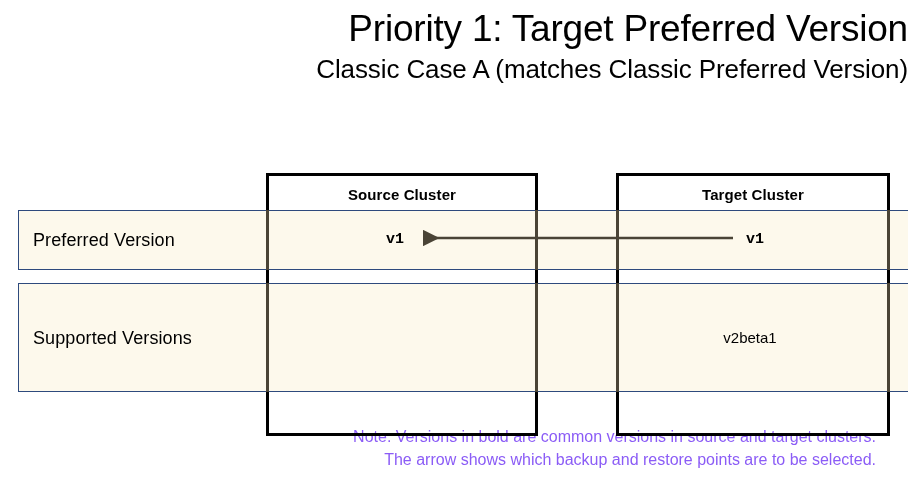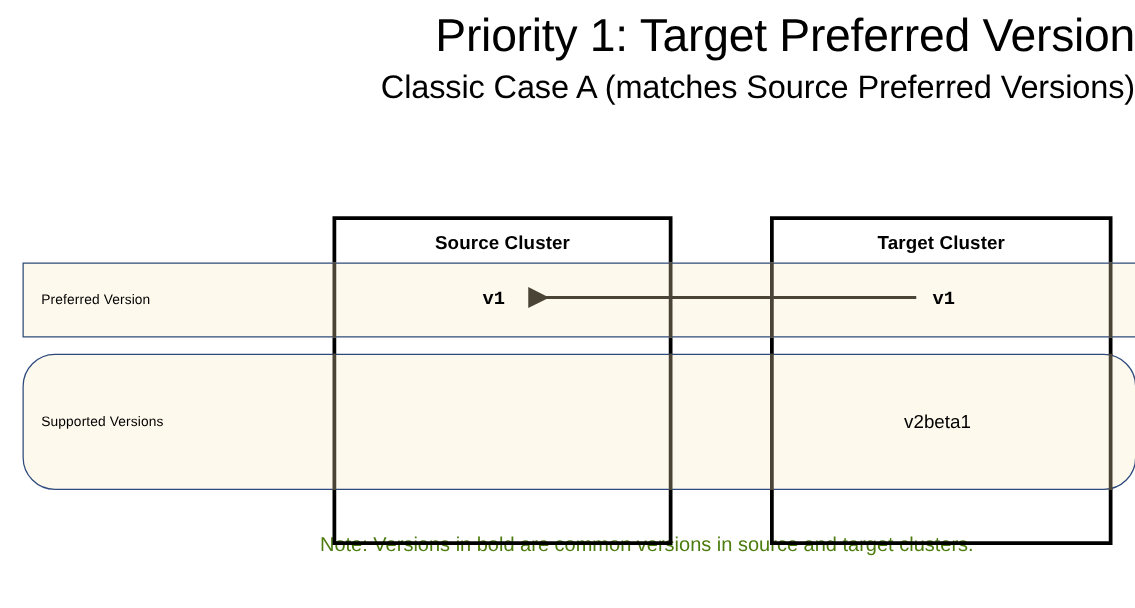--- a/index.html
+++ b/index.html
@@ -94,28 +94,27 @@
     left: 8px;
     top: 166px;
     width: 891px;
     height: 60px;
   }
   #row-supported {
     left: 8px;
     top: 239px;
     width: 891px;
     height: 109px;
-    border-radius: 26px;
   }
   .row-label {
     position: absolute;
     left: 14px;
     top: 50%;
     transform: translateY(-50%);
-    font-size: 11px;
+    font-size: 18px;
     font-weight: normal;
     letter-spacing: 0.1px;
     white-space: nowrap;
   }
 
   
   .edge-seg {
     position: absolute;
     width: 3px;
     background: #4A4436;
@@ -151,30 +150,31 @@
 
   
   #note-block {
     position: absolute;
     left: 256px;
     top: 425px;
     width: 620px;
     font-size: 16px;
     line-height: 23px;
     font-weight: 400;
-    color: #4d7c0f;
+    color: #8b5cf6;
+    text-align: right;
   }
   .note-line { white-space: nowrap; }
 </style>
 </head>
 <body>
 
 <div id="title-block">
   <div id="main-title">Priority 1: Target Preferred Version</div>
-  <div id="subtitle">Classic Case A (matches Source Preferred Versions)</div>
+  <div id="subtitle">Classic Case A (matches Classic Preferred Version)</div>
 </div>
 
 <div id="diagram">
 
   <div id="source-cluster-box" class="cluster-box">
     <div class="cluster-title">Source Cluster</div>
   </div>
 
   <div id="target-cluster-box" class="cluster-box">
     <div class="cluster-title">Target Cluster</div>
@@ -211,13 +211,14 @@
         <polygon points="7,0 0,3.5 7,7" fill="#4A4436"></polygon>
       </marker>
     </defs>
     <line x1="318" y1="9" x2="10" y2="9" stroke="#4A4436" stroke-width="2.4" marker-end="url(#arrowhead-left)"></line>
   </svg>
 
 </div>
 
 <div id="note-block">
   <div class="note-line">Note: Versions in bold are common versions in source and target clusters.</div>
+  <div class="note-line">The arrow shows which backup and restore points are to be selected.</div>
 </div>
 
 </body></html>

